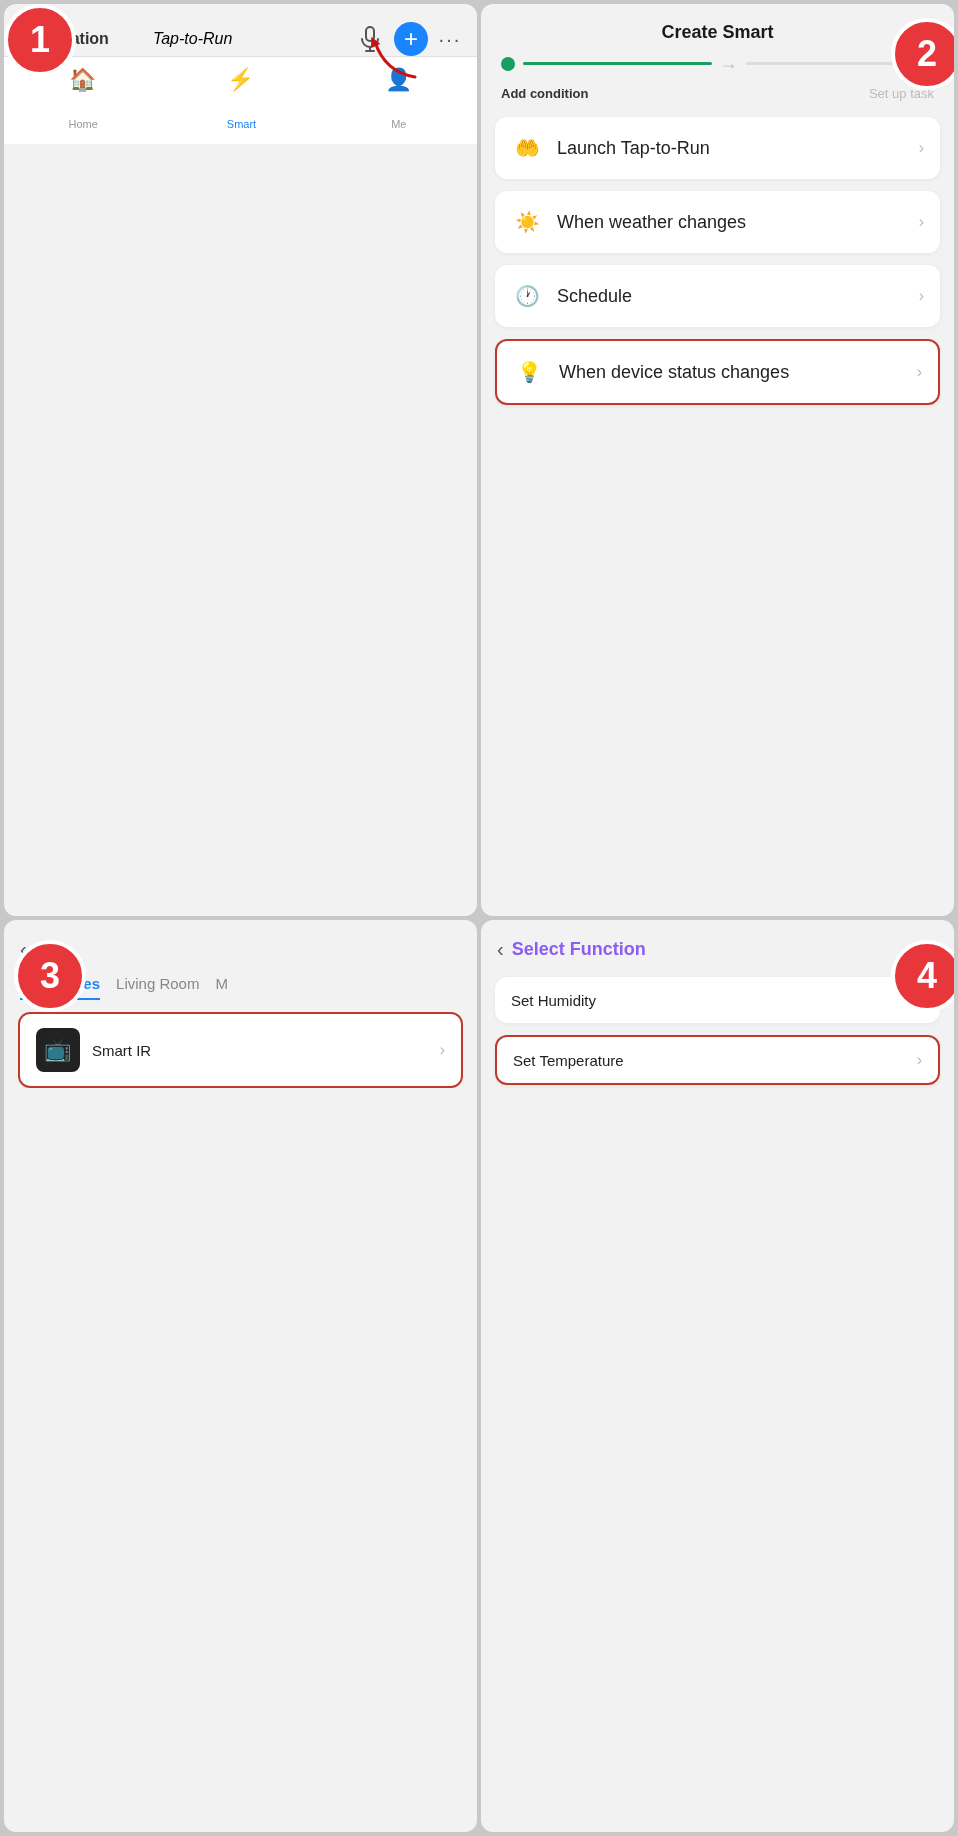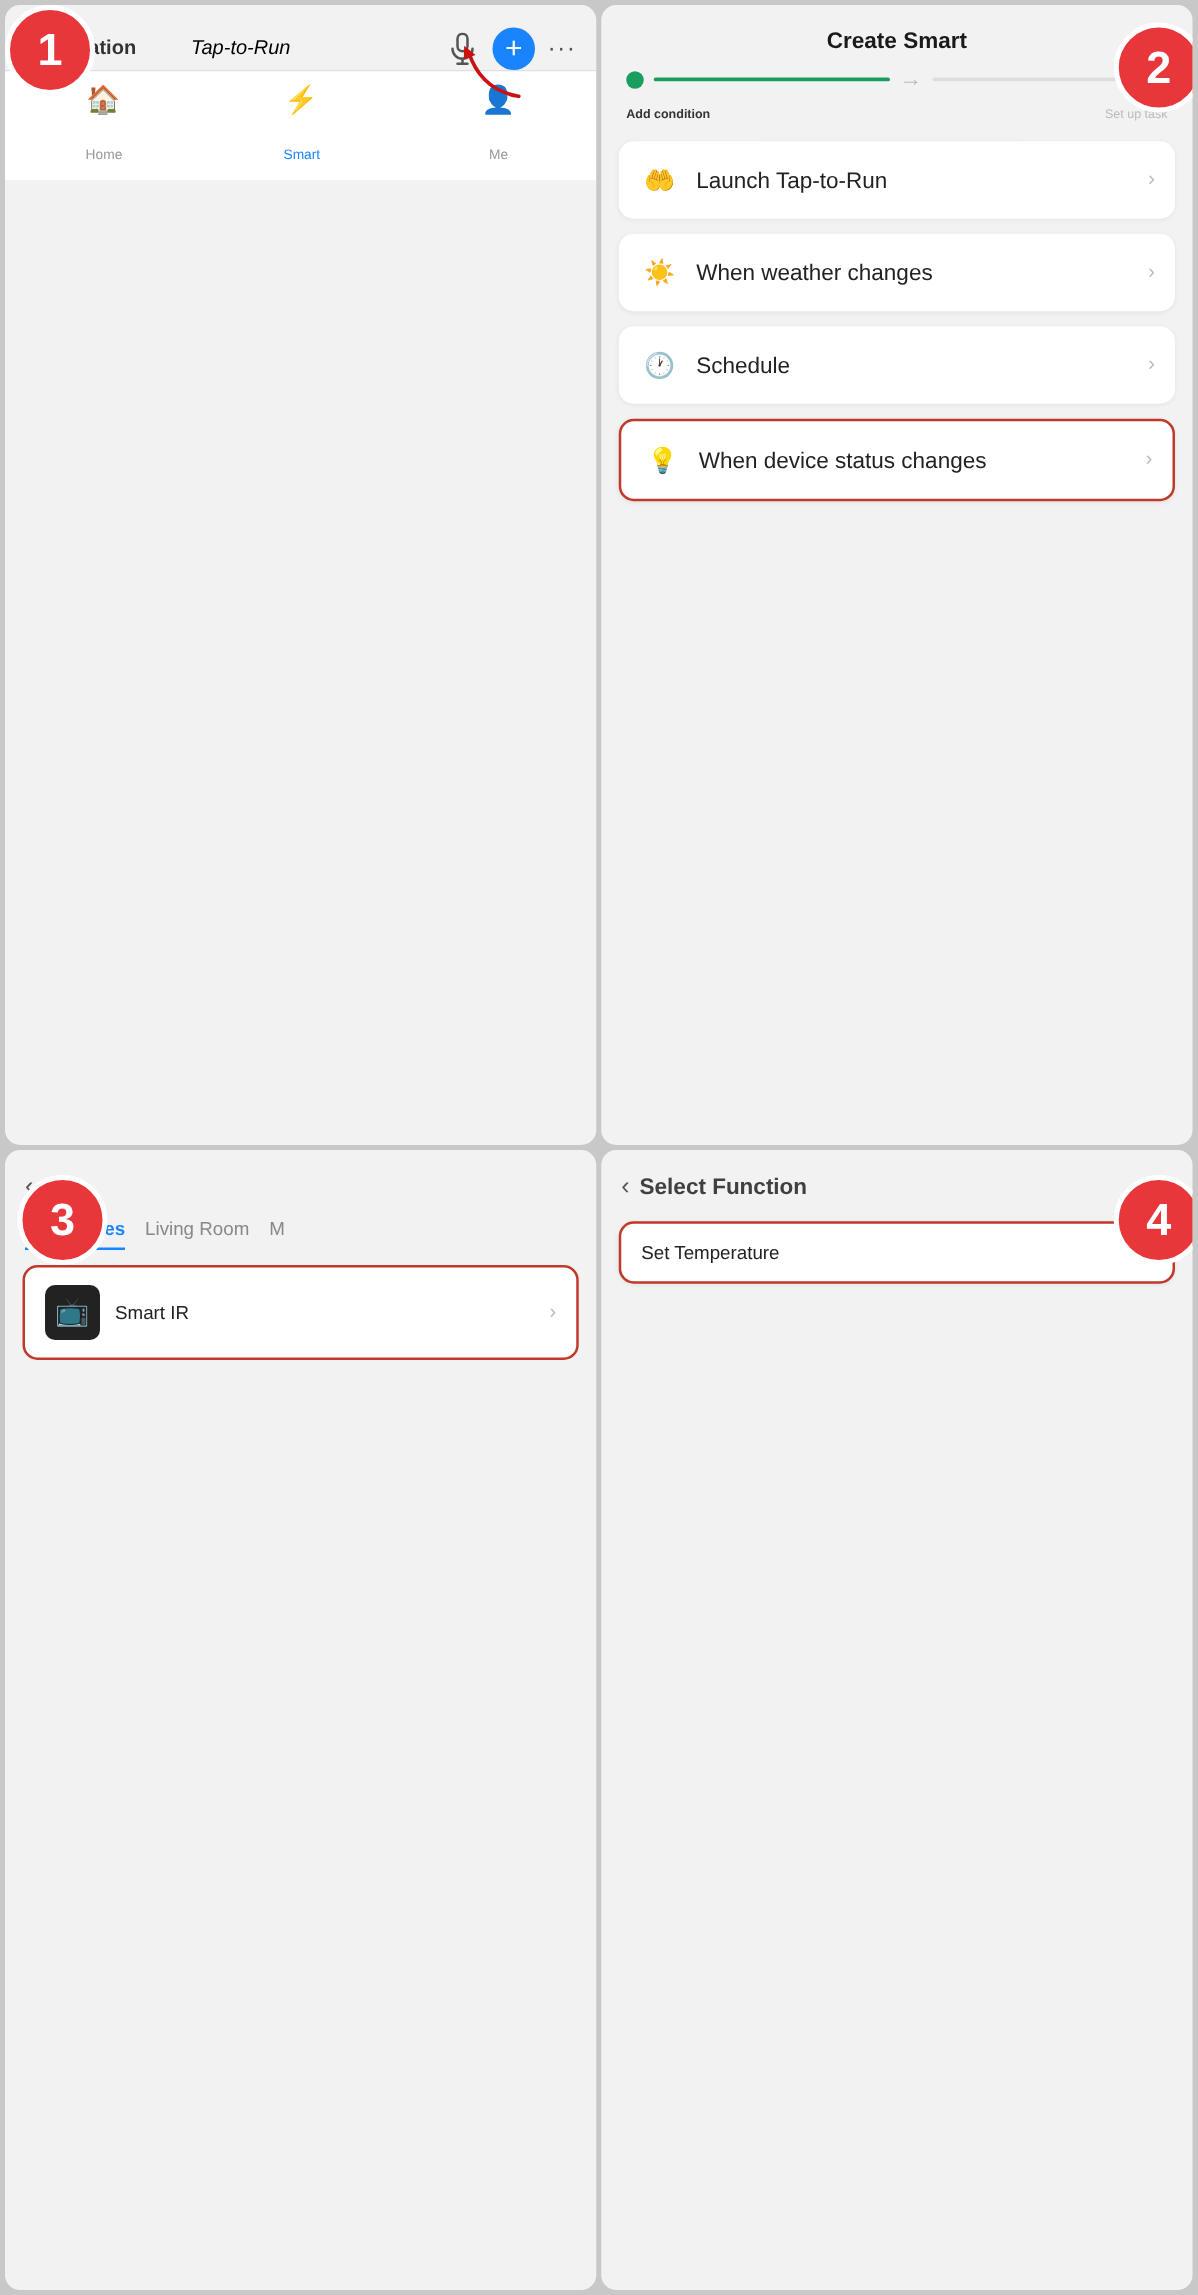--- a/index.html
+++ b/index.html
@@ -171,21 +171,21 @@
       background: #ddd;
       flex: 1;
       border-radius: 2px;
     }
     .panel2-step-labels {
       display: flex;
       justify-content: space-between;
       padding: 0 20px 16px;
     }
     .step-label {
-      font-size: 10px;
+      font-size: 13px;
       font-weight: 600;
       color: #333;
     }
     .step-label.inactive { color: #bbb; font-weight: 400; }
     .condition-list {
       padding: 0 14px;
       display: flex;
       flex-direction: column;
       gap: 12px;
     }
@@ -273,21 +273,21 @@
     }
     .panel4-header {
       display: flex;
       align-items: center;
       padding: 18px 16px 16px;
       gap: 8px;
     }
     .panel4-title {
       font-size: 18px;
       font-weight: 700;
-      color: #404040;
+      color: #8b5cf6;
     }
     .function-list {
       padding: 0 14px;
       display: flex;
       flex-direction: column;
       gap: 12px;
     }
     .function-item {
       background: white;
       border-radius: 12px;
@@ -432,18 +432,22 @@
   <div class="step-badge" style="top:20px; left:auto; right:auto; position:absolute; left:410px;">
     <span>4</span>
   </div>
 
   <div class="panel4-header">
     <span class="back-arrow">‹</span>
     <span class="panel4-title">Select Function</span>
   </div>
 
   <div class="function-list">
+    <div class="function-item">
+      <span class="function-label">Set Humidity</span>
+      <span class="chevron">›</span>
+    </div>
     <div class="function-item highlighted">
       <span class="function-label">Set Temperature</span>
       <span class="chevron">›</span>
     </div>
   </div>
 </div>
 
 </body></html>

